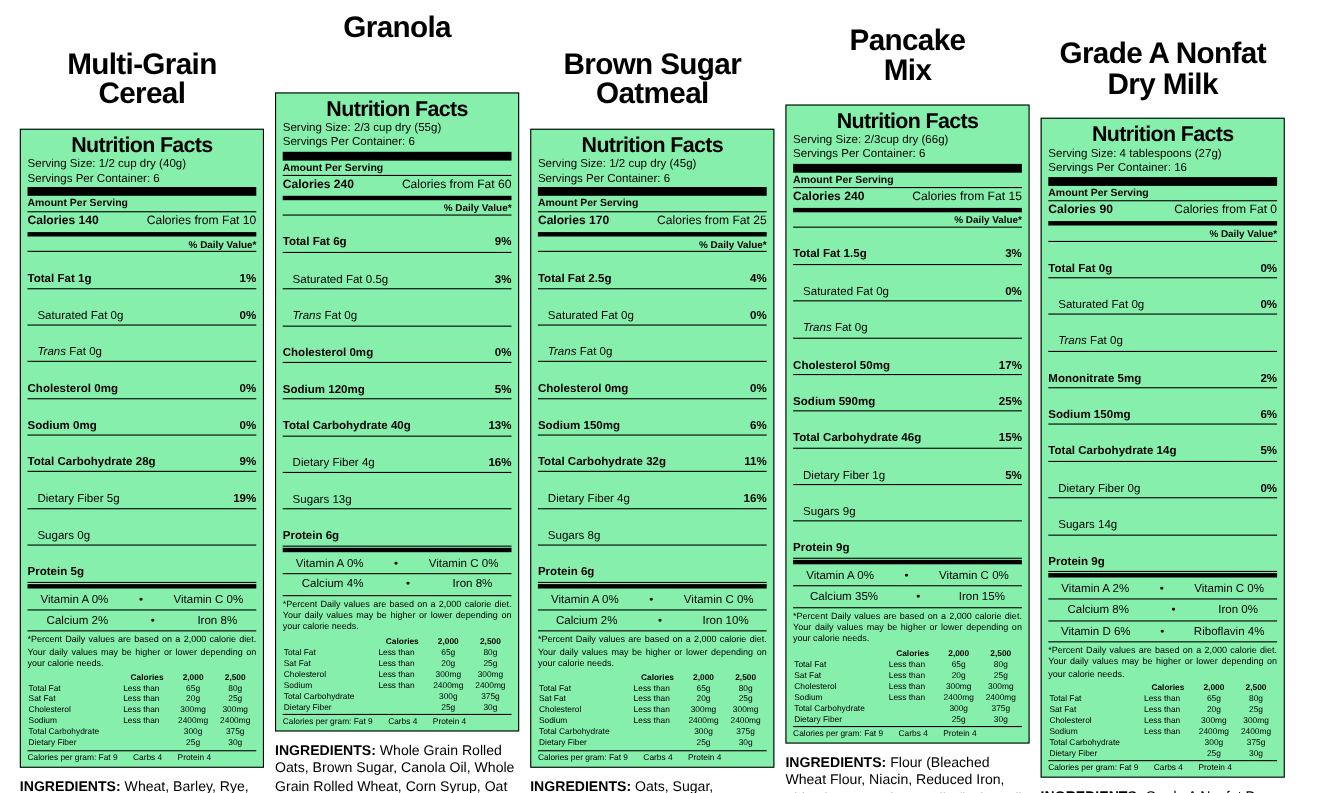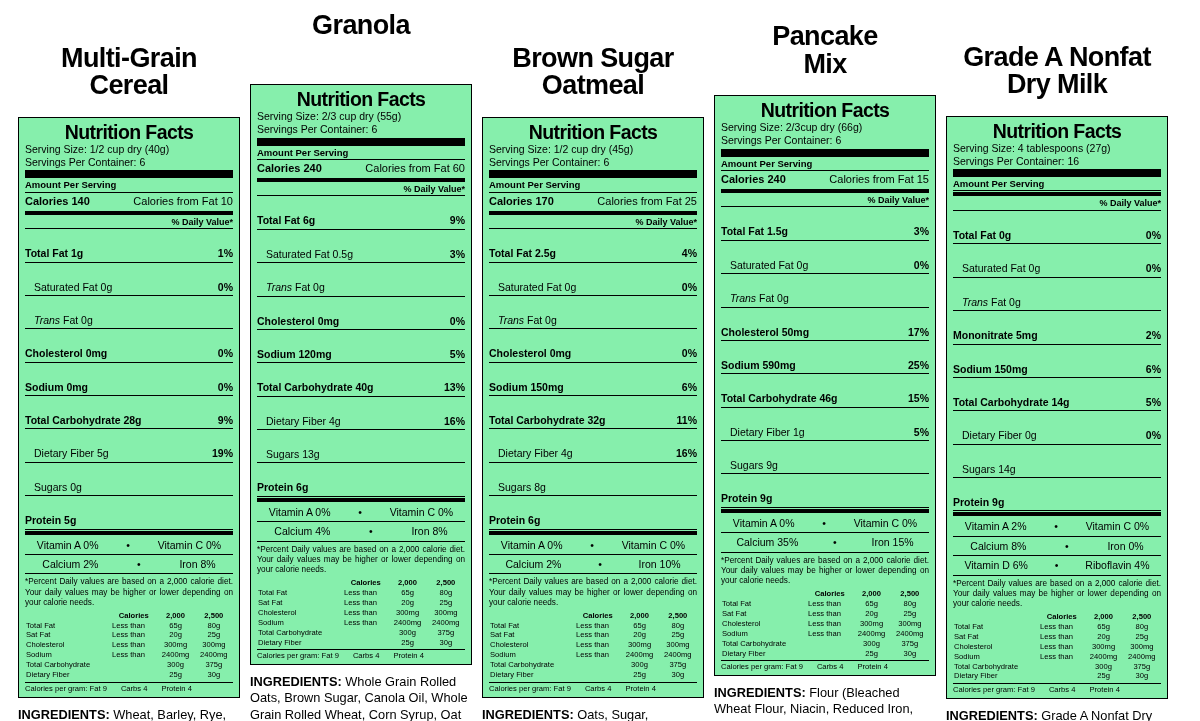--- a/index.html
+++ b/index.html
@@ -688,20 +688,24 @@
             <span>Dry Milk</span>
           </div>
         </div>
         <div class="nf">
           <div class="nf-title">Nutrition Facts</div>
           <div class="serv">Serving Size: 4 tablespoons (27g)</div>
           <div class="serv">Servings Per Container: 16</div>
           <div class="rule-thick"></div>
           <div class="aps">Amount Per Serving</div>
           <div class="rule-thin"></div>
+          <div class="cal-row">
+            <span class="b">Calories 90</span>
+            <span>Calories from Fat 0</span>
+          </div>
           <div class="rule-med"></div>
           <div class="dv-row">% Daily Value*</div>
           <div class="rule-hair"></div>
           <div class="nut-row">
             <span class="name bold">Total Fat 0g</span>
             <span class="pct">0%</span>
           </div>
           <div class="rule-hair"></div>
           <div class="nut-row">
             <span class="name indent">Saturated Fat 0g</span>

